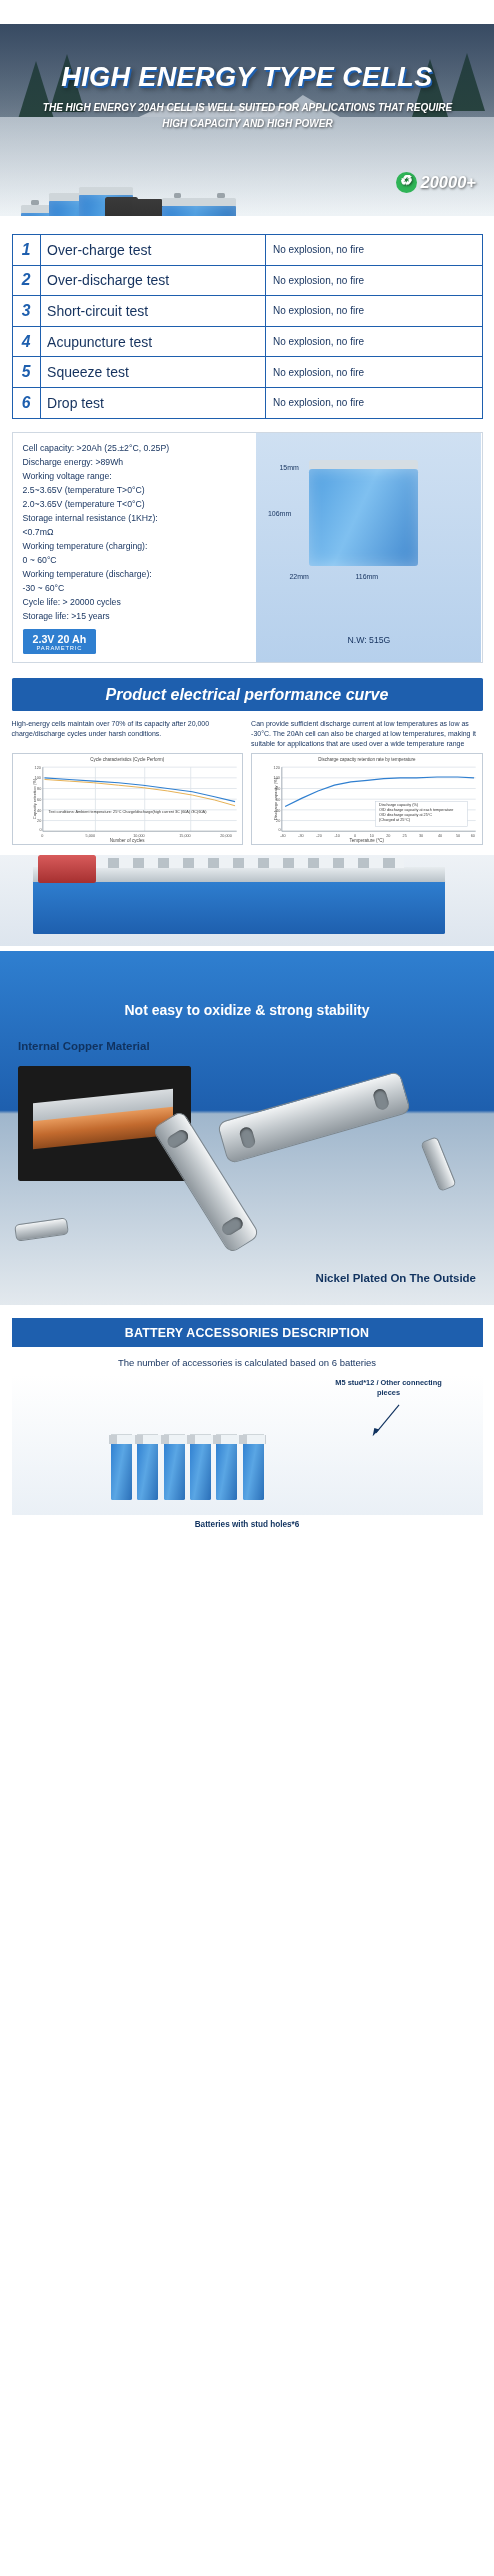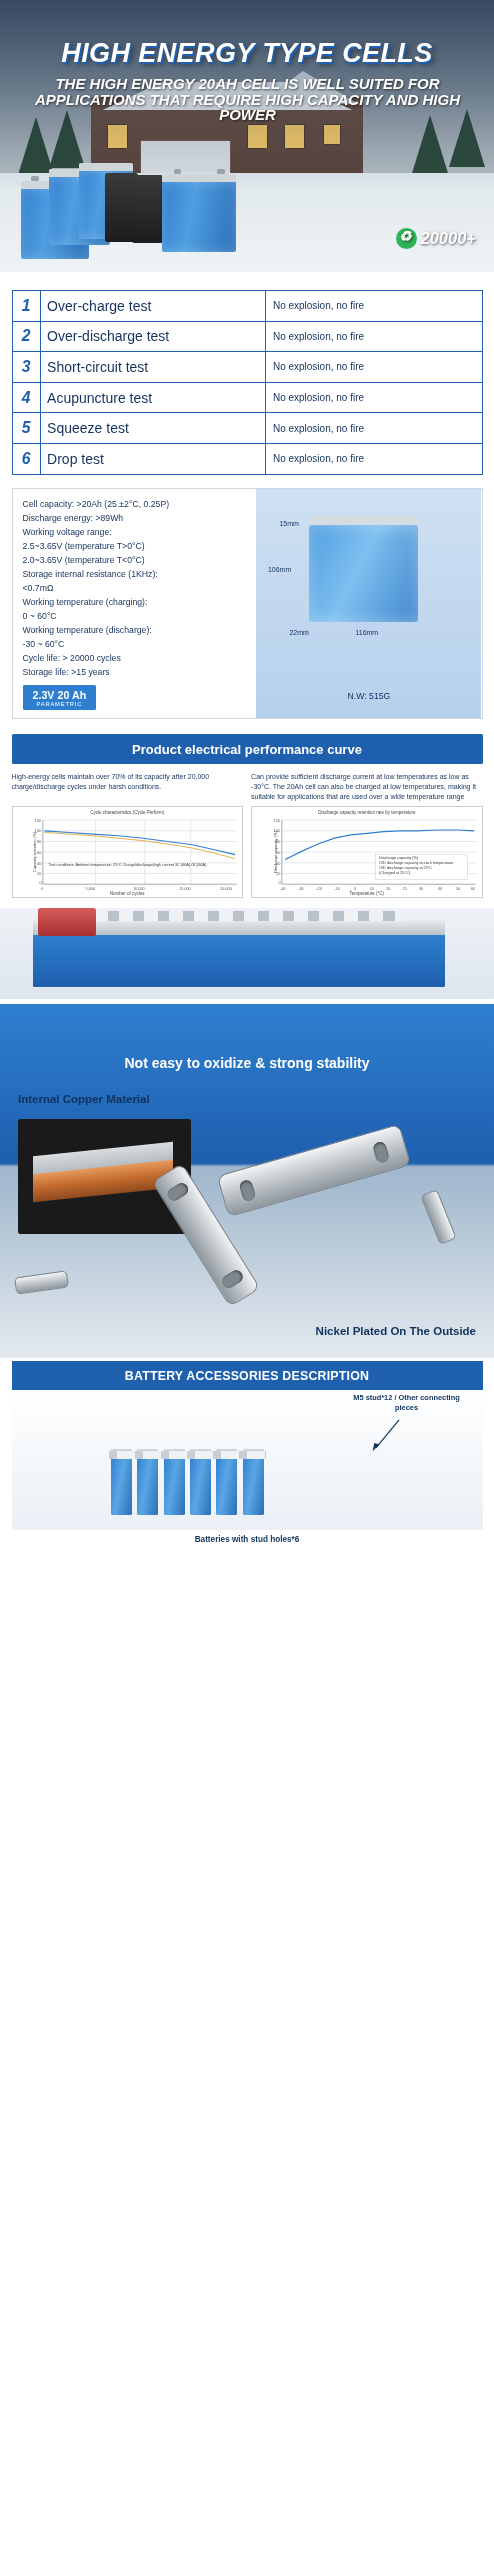--- a/index.html
+++ b/index.html
@@ -8,23 +8,24 @@
     font-family: "Liberation Sans", sans-serif;
     background: #ffffff;
     color: #222;
   }
   .page { width: 494px; position: relative; }
 
   
   .hero {
     position: relative;
     width: 494px;
-    height: 272px;
+    height: 192px;
     overflow: hidden;
     background: linear-gradient(180deg, #5e6f80 0%, #7f8d99 28%, #a9b4bb 55%, #c9d2d7 100%);
+    margin-top: 24px;
   }
   .hero .sky {
     position: absolute; left:0; top:0; width:494px; height:124px;
     background: linear-gradient(180deg, #55677a 0%, #7c8b98 60%, #9aa7b1 100%);
   }
   .hero .house {
     position:absolute; left:91px; top:97px; width:272px; height:99px;
     background: linear-gradient(180deg,#6d5347 0%, #55403a 100%);
     border-radius:2.5px;
   }
@@ -59,21 +60,21 @@
     background: linear-gradient(180deg, rgba(20,40,70,.45) 0%, rgba(20,40,70,.18) 40%, rgba(255,255,255,0) 70%);
   }
   .hero-title {
     position:absolute; left:0; top:38px; width:494px; text-align:center;
     font-size:27px; font-weight:bold; font-style:italic; letter-spacing:0.4px;
     color:#ffffff;
     text-shadow: 1.6px 1.6px 0 #1e5fae, 3.3px 3.3px 5px rgba(0,0,0,.45);
   }
   .hero-sub {
     position:absolute; left:33px; top:76px; width:429px; text-align:center;
-    font-size:15px; font-weight:bold; font-style:italic; color:#ffffff;
+    font-size:10px; font-weight:bold; font-style:italic; color:#ffffff;
     line-height:15.7px; text-shadow: 0.8px 0.8px 2.5px rgba(0,0,0,.65);
   }
   
   .bat {
     position:absolute; border-radius:2.5px;
   }
   .bat.blue {
     background: linear-gradient(100deg,#2f7fd0 0%, #4f9ee0 40%, #2a6fb8 100%);
     box-shadow: inset 0 0 11.5px rgba(255,255,255,.25);
   }
@@ -134,21 +135,21 @@
   }
   .cellimg .cap {
     position:absolute; left:0; top:-8.2px; width:100%; height:9px; background:#d5dde3; border-radius:2.5px 2.5px 0 0;
   }
   .dim { position:absolute; font-size:7px; color:#15325e; }
   .nw { position:absolute; left:0; bottom:17px; width:100%; text-align:center; font-size:8.7px; color:#15325e; }
 
   
   .blue-head {
     margin:15px 11.5px 0 11.5px; background:#1e5fae; color:#fff;
-    text-align:center; padding:7.4px 0; font-size:13px; font-weight:bold; 
+    text-align:center; padding:7.4px 0; font-size:16px; font-weight:bold; font-style:italic;
     border-radius:1.6px;
   }
   .curves { margin:8.2px 11.5px 0 11.5px; display:flex; gap:8.2px; }
   .curve { width:50%; }
   .curve p { font-size:7px; line-height:10px; color:#15325e; min-height:30px; }
   .chartbox {
     margin-top:4.1px; border:0.8px solid #c3cdd8; background:#fff; height:92px; position:relative;
   }
   .chartbox .ctitle { position:absolute; top:2.5px; left:0; width:100%; text-align:center; font-size:4.5px; color:#444; }
   .chartbox .yl {
@@ -198,21 +199,21 @@
   .busbar {
     position:absolute; background: linear-gradient(180deg,#f2f4f5 0%, #c3c9cd 45%, #8f979d 100%);
     border-radius:9px; border:0.8px solid #7d868c;
   }
   .busbar .hole {
     position:absolute; width:13px; height:21.4px; border-radius:6.6px;
     background:#7e878d; box-shadow: inset 0 1.6px 2.5px rgba(0,0,0,.5);
   }
 
   
-  .desc { margin-top:3px; padding:0 11.5px 11.5px 11.5px; }
+  .desc { margin-top:13px; padding:0 11.5px 11.5px 11.5px; }
   .desc-head {
     background:#1e5fae; color:#fff; text-align:center; padding:7.4px 0;
     font-size:12.4px; font-weight:bold; letter-spacing:0.2px;
   }
   .desc-sub { text-align:center; font-size:9.5px; color:#15325e; margin:10px 0 6.6px 0; }
   .desc-photo {
     position:relative; height:140px;
     background: linear-gradient(180deg,#ffffff 0%, #eaf0f6 100%);
     overflow:hidden;
   }
@@ -470,23 +471,24 @@
       <div class="hole" style="right:15px;top:7.4px;"></div>
     </div>
     <div class="busbar" style="left:412px;top:204px;width:53px;height:18px;transform:rotate(68deg);border-radius:5px;"></div>
     <div class="busbar" style="left:15px;top:270px;width:53px;height:16.5px;transform:rotate(-8deg);border-radius:5px;"></div>
 
     <div class="acc-cap2">Nickel Plated On The Outside</div>
   </div>
 
   <div class="desc">
     <div class="desc-head">BATTERY ACCESSORIES DESCRIPTION</div>
+    <div class="desc-sub">The number of accessories is calculated based on 6 batteries</div>
 
     <div class="desc-photo">
-      <div class="callout" style="right:14px;top:3.3px;width:124px;">M5 stud*12 / Other connecting pieces</div>
+      <div class="callout" style="right:32px;top:3.3px;width:124px;">M5 stud*12 / Other connecting pieces</div>
       <svg style="position:absolute;right:79px;top:28px;" width="33" height="35" viewBox="0 0 40 42">
         <line x1="34" y1="2" x2="6" y2="36" stroke="#10325f" stroke-width="1.4"></line>
         <polygon points="2,40 10,32 4,30" fill="#10325f"></polygon>
       </svg>
 
       <div class="stackcell" style="left:99px;">
           <div class="scap"></div>
         </div>
       <div class="stackcell" style="left:125px;">
           <div class="scap"></div>

